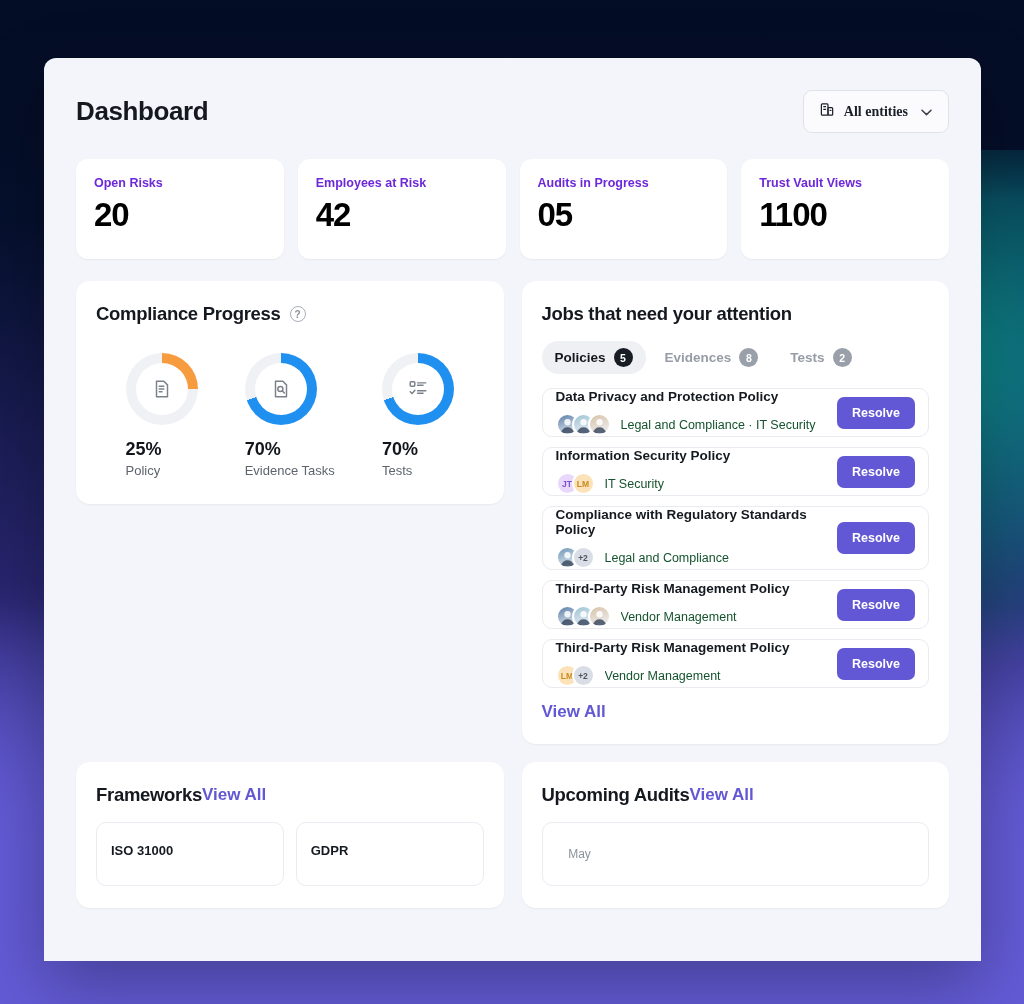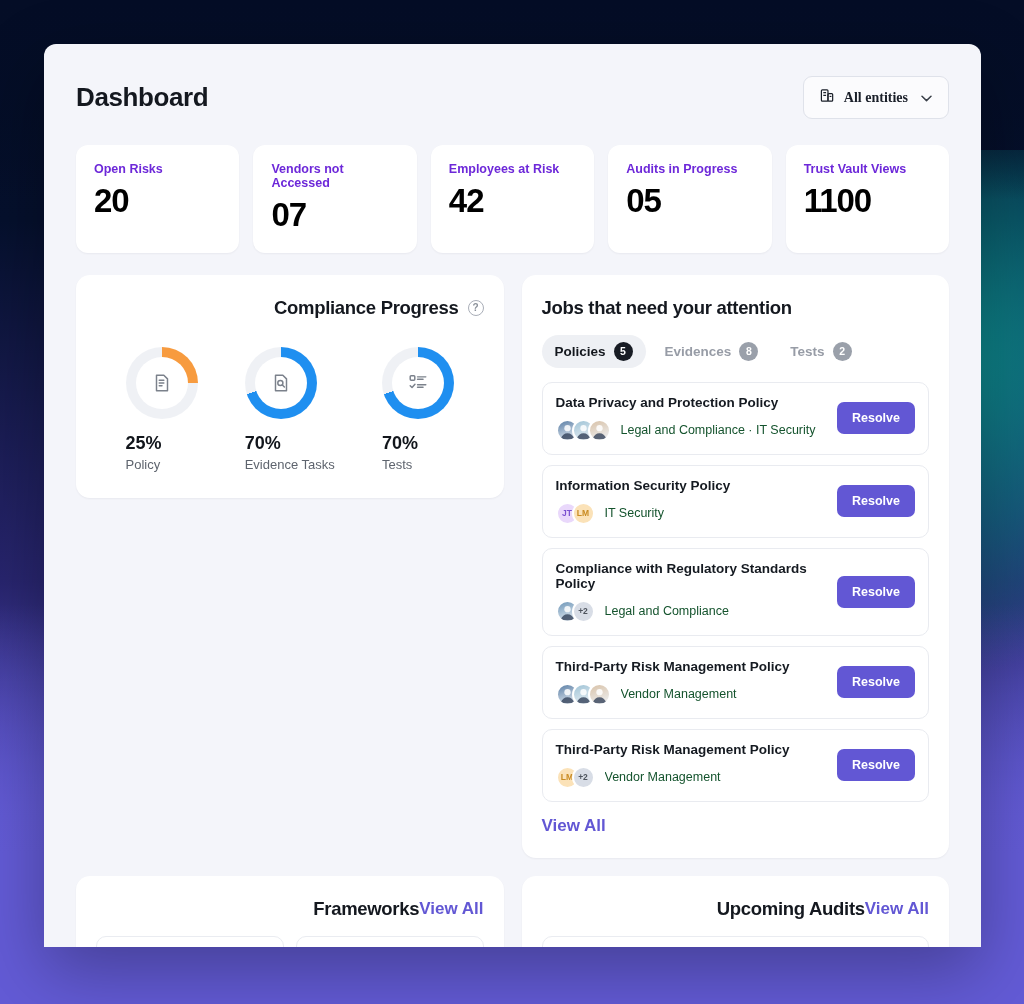--- a/index.html
+++ b/index.html
@@ -28,21 +28,21 @@
   }
   .bg-navy {
     position: absolute; left: 0; top: 0; width: 1024px; height: 200px;
     background: linear-gradient(180deg, rgba(4,13,38,1) 0%, rgba(4,13,38,0.65) 60%, rgba(4,13,38,0) 100%);
     pointer-events: none;
   }
 
   
   .app {
     position: absolute;
-    left: 44px; top: 44px;
+    left: 44px; top: 58px;
     width: 937px; height: 903px;
     background: #f4f5fa;
     border-radius: 12px 12px 0 0;
     overflow: hidden;
     box-shadow: 0 24px 70px rgba(0,0,0,0.30);
   }
   .page { padding: 32px 32px 0 32px; }
 
   
   .page-header {
@@ -75,21 +75,21 @@
 
   
   .grid { display: flex; gap: 18px; margin-bottom: 18px; }
   .col { flex: 1; min-width: 0; }
 
   .panel {
     background: #fff; border-radius: 14px;
     box-shadow: 0 1px 2px rgba(16,24,40,0.05);
     padding: 22px 20px;
   }
-  .panel-head { display: flex; align-items: center; justify-content: flex-end; }
+  .panel-head { display: flex; align-items: center; justify-content: flex-start; }
   .panel-title {
     font-size: 18.5px; font-weight: 700; color: #14181f; letter-spacing: -0.3px;
     display: flex; align-items: center; gap: 9px;
   }
   .help-icon {
     width: 16px; height: 16px; border-radius: 50%;
     border: 1.4px solid #a9aeb8; color: #8a9099;
     font-size: 10px; font-weight: 700;
     display: inline-flex; align-items: center; justify-content: center;
   }
@@ -136,21 +136,21 @@
     background: #9aa0aa; color: #fff; font-size: 10.5px; font-weight: 700;
     display: inline-flex; align-items: center; justify-content: center; padding: 0 5px;
   }
   .tab.active .tab-badge { background: #181c24; }
 
   
   .job-list { display: flex; flex-direction: column; gap: 10px; }
   .job-row {
     display: flex; align-items: center; justify-content: space-between;
     border: 1px solid #e9ebf0; border-radius: 10px;
-    padding: 12px 13px; background: #fff;
+    padding: 0 13px; background: #fff;
   }
   .job-main { min-width: 0; }
   .job-title { font-size: 13.5px; font-weight: 700; color: #151a21; margin-bottom: 9px; }
   .job-meta { display: flex; align-items: center; gap: 10px; }
   .avatars { display: flex; }
   .av {
     width: 23px; height: 23px; border-radius: 50%;
     border: 2px solid #fff; margin-left: -7px;
     display: inline-flex; align-items: center; justify-content: center;
     font-size: 8.5px; font-weight: 700; overflow: hidden;
@@ -216,24 +216,20 @@
         </span>
       </div>
     </div>
 
     <div class="stats">
       <div class="stat-card">
         <div class="stat-label">Open Risks</div>
         <div class="stat-value">20</div>
       </div>
       <div class="stat-card">
-        <div class="stat-label">Vendors not Accessed</div>
-        <div class="stat-value">07</div>
-      </div>
-      <div class="stat-card">
         <div class="stat-label">Employees at Risk</div>
         <div class="stat-value">42</div>
       </div>
       <div class="stat-card">
         <div class="stat-label">Audits in Progress</div>
         <div class="stat-value">05</div>
       </div>
       <div class="stat-card">
         <div class="stat-label">Trust Vault Views</div>
         <div class="stat-value">1100</div>

